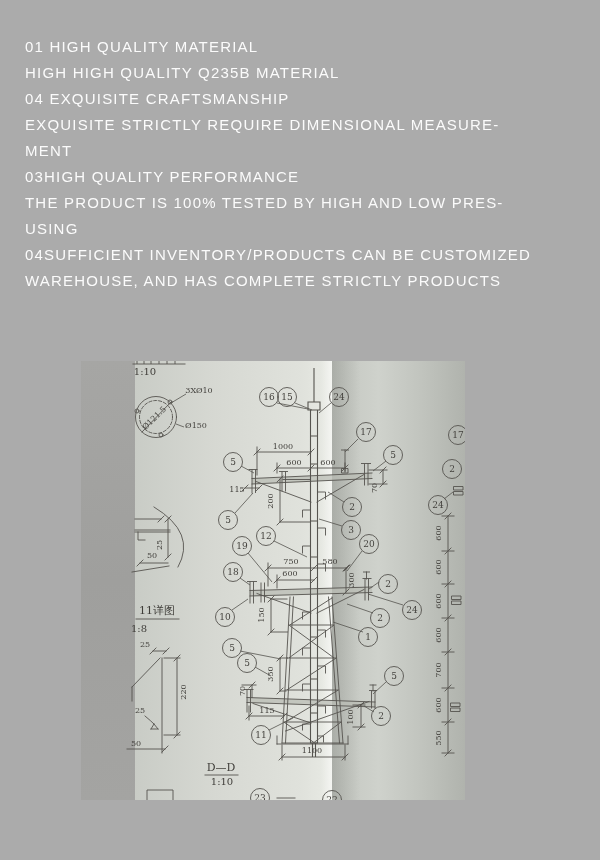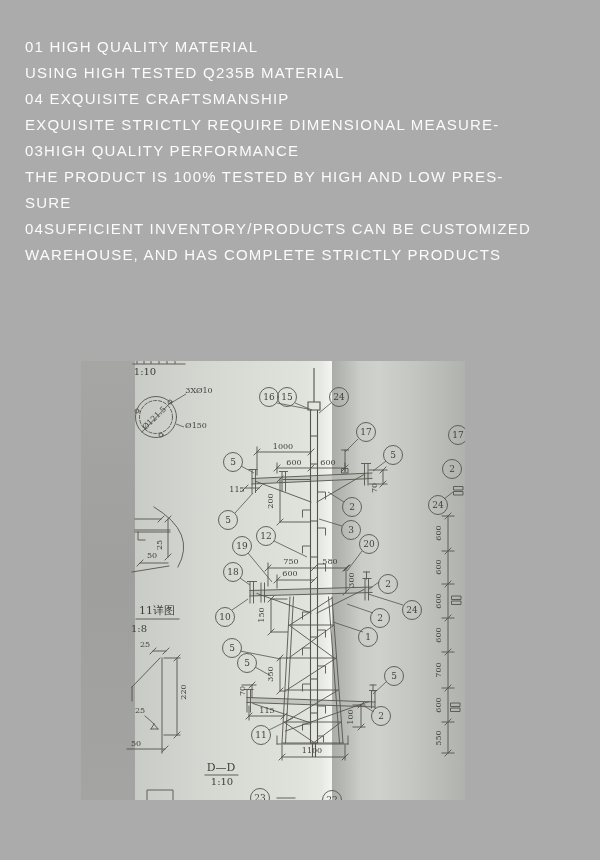--- a/index.html
+++ b/index.html
@@ -30,26 +30,27 @@
   .dim{font-family:"DejaVu Serif","Liberation Serif",serif;font-size:8px;fill:#44423e;
        text-anchor:middle}
   .lbl{font-family:"DejaVu Serif","Liberation Serif",serif;fill:#3f3d39;text-anchor:middle}
   .dash{stroke-dasharray:3 2}
 </style>
 </head>
 <body>
 
 <div class="features">
     <div class="feature-line">01 HIGH QUALITY MATERIAL</div>
-    <div class="feature-line">USING HIGH TESTED Q235B MATERIAL</div>
+    <div class="feature-line">HIGH HIGH QUALITY Q235B MATERIAL</div>
     <div class="feature-line">04 EXQUISITE CRAFTSMANSHIP</div>
     <div class="feature-line">EXQUISITE STRICTLY REQUIRE DIMENSIONAL MEASURE-</div>
+    <div class="feature-line">MENT</div>
     <div class="feature-line">03HIGH QUALITY PERFORMANCE</div>
     <div class="feature-line">THE PRODUCT IS 100% TESTED BY HIGH AND LOW PRES-</div>
-    <div class="feature-line">SURE</div>
+    <div class="feature-line">USING</div>
     <div class="feature-line">04SUFFICIENT INVENTORY/PRODUCTS CAN BE CUSTOMIZED</div>
     <div class="feature-line">WAREHOUSE, AND HAS COMPLETE STRICTLY PRODUCTS</div>
   </div>
 
 <div class="photo">
   <div class="photo-strip"></div>
   <div class="paper-left"></div>
   <div class="paper-right"></div>
   <div class="fold-highlight"></div>
   <div class="fold-shadow"></div>

